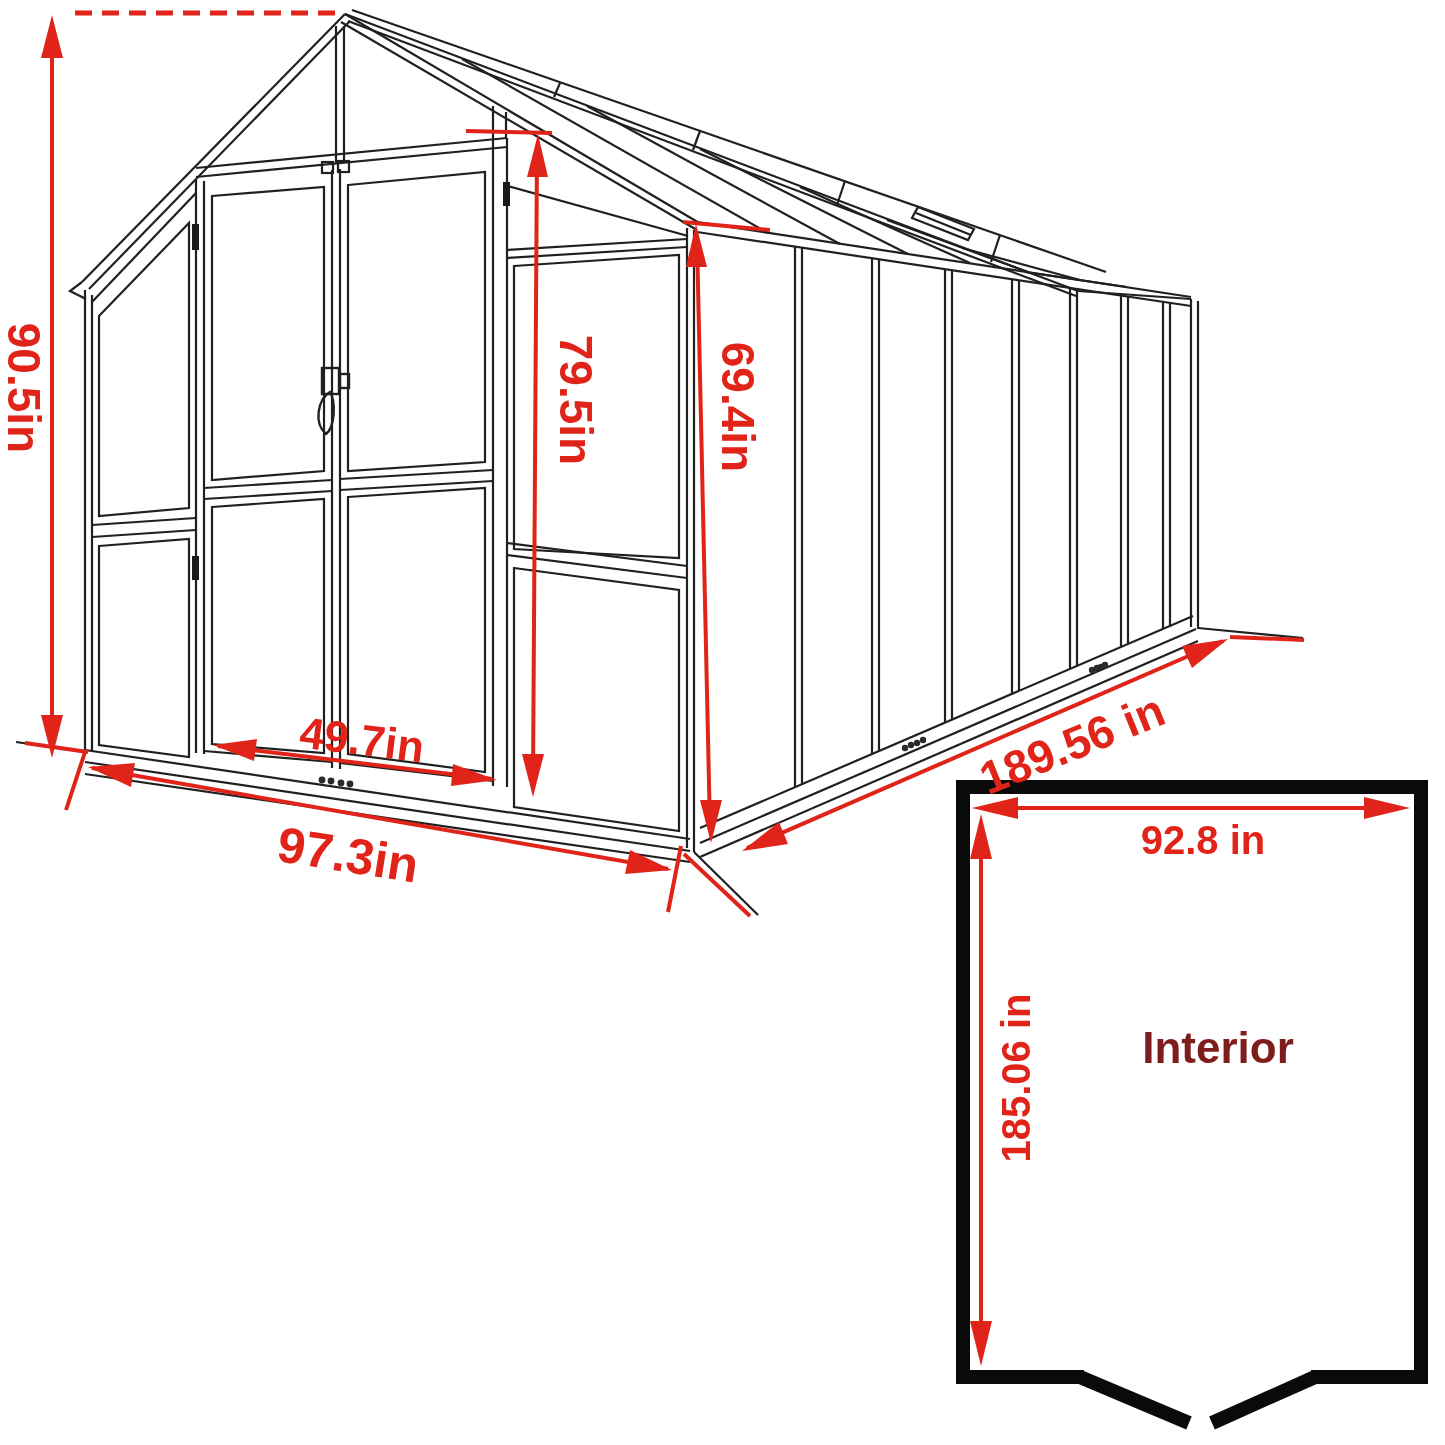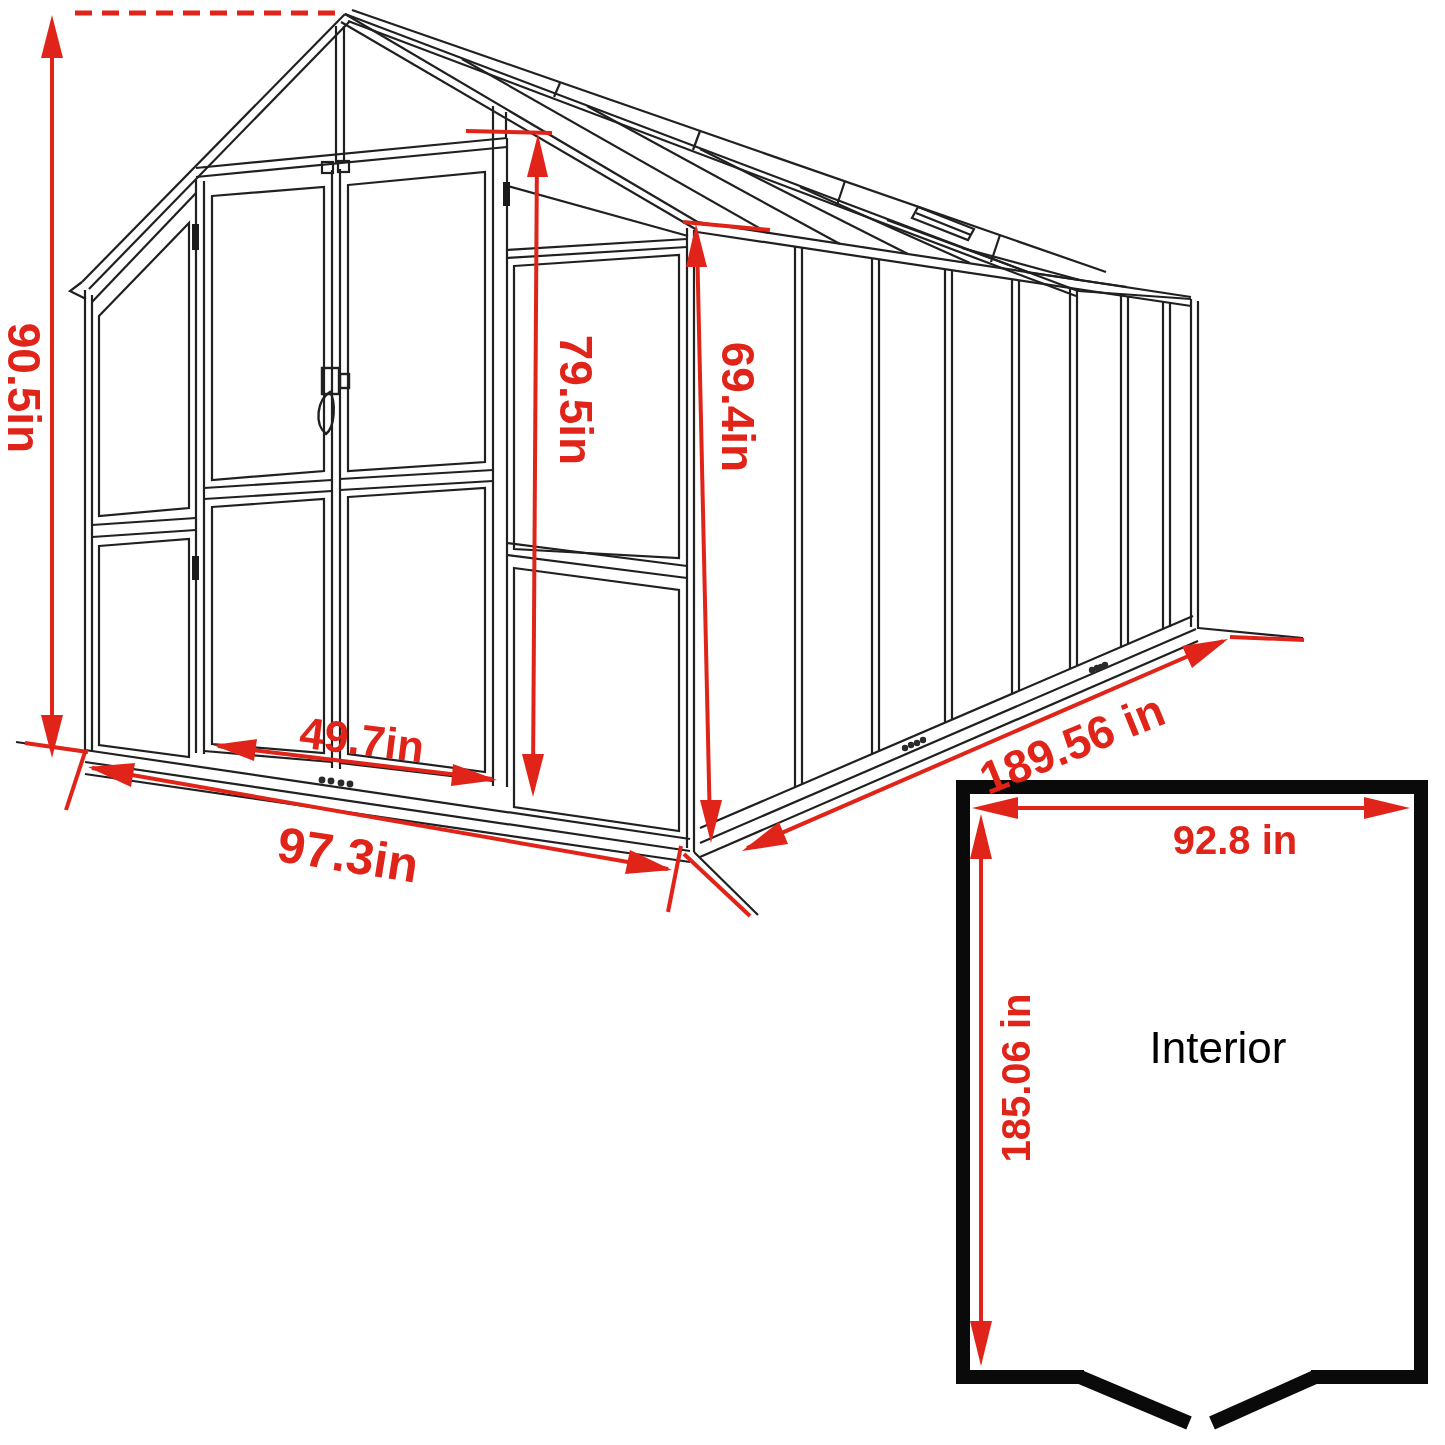--- a/index.html
+++ b/index.html
@@ -7,23 +7,23 @@
           font-family:"Liberation Sans", sans-serif;}
   #line-art{position:absolute;left:0;top:0;}
   .dim-label{position:absolute;color:#e02419;font-weight:bold;white-space:nowrap;
              transform:translate(-50%,-50%);line-height:1;}
   .lbl-overall{left:24px;top:388px;font-size:46px;transform:translate(-50%,-50%) rotate(90deg);}
   .lbl-doorh{left:576px;top:400px;font-size:46px;transform:translate(-50%,-50%) rotate(90deg);}
   .lbl-wallh{left:738px;top:407px;font-size:46px;transform:translate(-50%,-50%) rotate(90deg);}
   .lbl-doorw{left:362px;top:740px;font-size:44px;transform:translate(-50%,-50%) rotate(7deg);}
   .lbl-frontw{left:348px;top:855px;font-size:50px;transform:translate(-50%,-50%) rotate(9deg);}
   .lbl-sidel{left:1072px;top:744px;font-size:46px;transform:translate(-50%,-50%) rotate(-22deg);}
-  .lbl-intw{left:1203px;top:840px;font-size:40px;margin-left:32px;}
+  .lbl-intw{left:1203px;top:840px;font-size:40px;}
   .lbl-intl{left:1016px;top:1078px;font-size:40px;transform:translate(-50%,-50%) rotate(-90deg);}
-  .int-title{position:absolute;color:#000000;font-weight:normal;white-space:nowrap;
+  .int-title{position:absolute;color:#7f1d1d;font-weight:bold;white-space:nowrap;
              transform:translate(-50%,-50%);font-size:44px;}
   .int-title1{left:1218px;top:1048px;}
   .int-title2{left:1214px;top:1110px;}
 </style>
 </head>
 <body>
 
 <div id="canvas">
 
 <svg id="line-art" width="1445" height="1445" viewBox="0 0 1445 1445">

